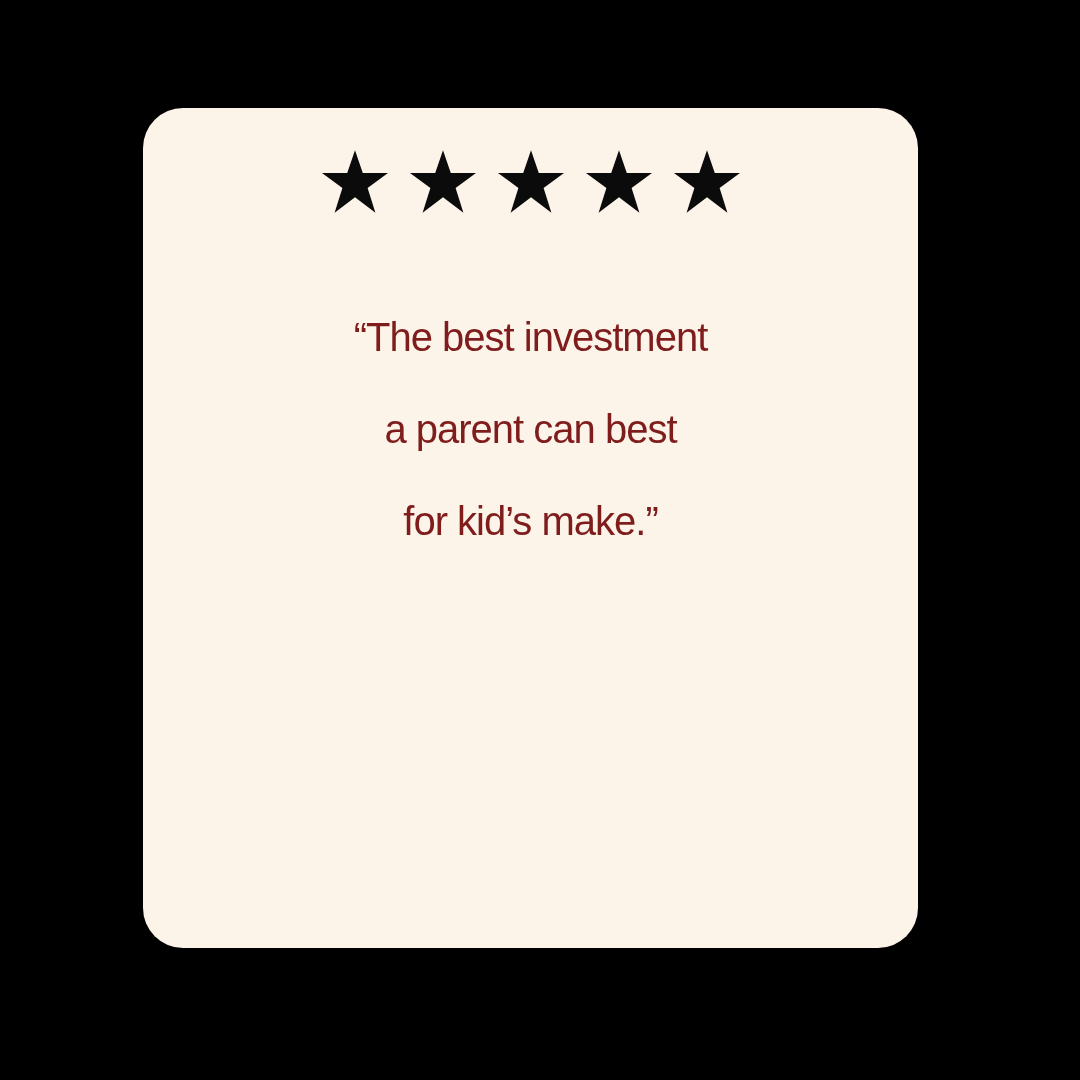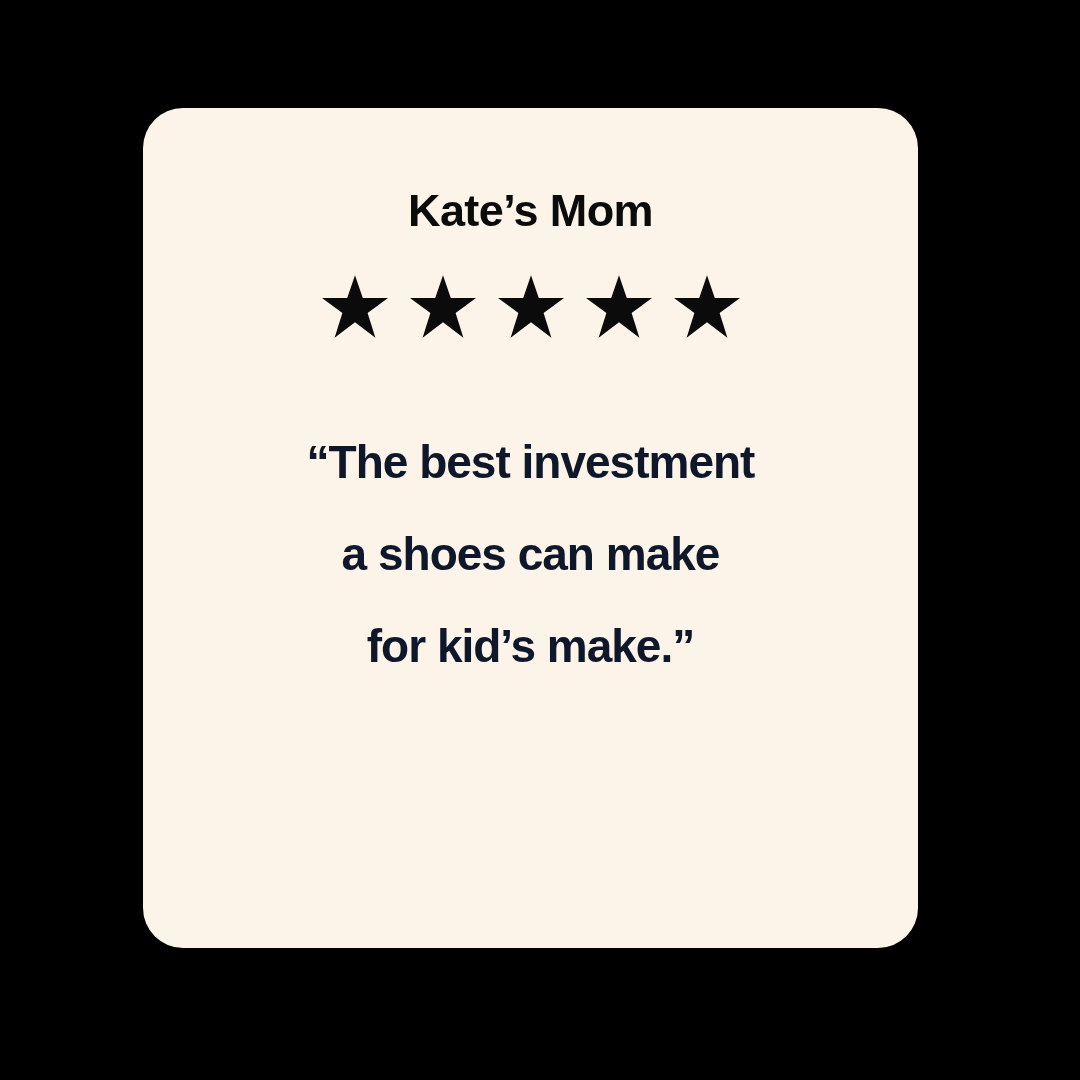--- a/index.html
+++ b/index.html
@@ -66,40 +66,39 @@
     display: block;
     width: 100%;
     height: 100%;
   }
 
   .quote-text {
     margin-top: 78px;
     width: 660px;
     text-align: center;
     font-family: "Liberation Sans", sans-serif;
-    font-size: 46px;
-    font-weight: 700;
+    font-size: 40px;
+    font-weight: 400;
     line-height: 92px;
     letter-spacing: -1px;
-    color: #0f172a;
+    color: #7f1d1d;
   }
 
   .quote-line {
     display: block;
     white-space: nowrap;
   }
 </style>
 </head>
 <body>
 
 <div class="stage">
 
   <div class="testimonial-card">
 
-    <div class="reviewer-name">Kate’s Mom</div>
 
     <div class="star-rating">
       <span class="star-icon">
         <svg viewBox="0 0 100 95" xmlns="http://www.w3.org/2000/svg" aria-hidden="true">
           <polygon fill="#0B0B0B" points="50,0 61.8,34.5 100,34.5 69.1,57.2 80.9,95 50,71.5 19.1,95 30.9,57.2 0,34.5 38.2,34.5"></polygon>
         </svg>
       </span>
       <span class="star-icon">
         <svg viewBox="0 0 100 95" xmlns="http://www.w3.org/2000/svg" aria-hidden="true">
           <polygon fill="#0B0B0B" points="50,0 61.8,34.5 100,34.5 69.1,57.2 80.9,95 50,71.5 19.1,95 30.9,57.2 0,34.5 38.2,34.5"></polygon>
@@ -117,19 +116,19 @@
       </span>
       <span class="star-icon">
         <svg viewBox="0 0 100 95" xmlns="http://www.w3.org/2000/svg" aria-hidden="true">
           <polygon fill="#0B0B0B" points="50,0 61.8,34.5 100,34.5 69.1,57.2 80.9,95 50,71.5 19.1,95 30.9,57.2 0,34.5 38.2,34.5"></polygon>
         </svg>
       </span>
     </div>
 
     <div class="quote-text">
       <span class="quote-line">“The best investment</span>
-      <span class="quote-line">a shoes can make</span>
+      <span class="quote-line">a parent can best</span>
       <span class="quote-line">for kid’s make.”</span>
     </div>
 
   </div>
 
 </div>
 
 </body></html>

